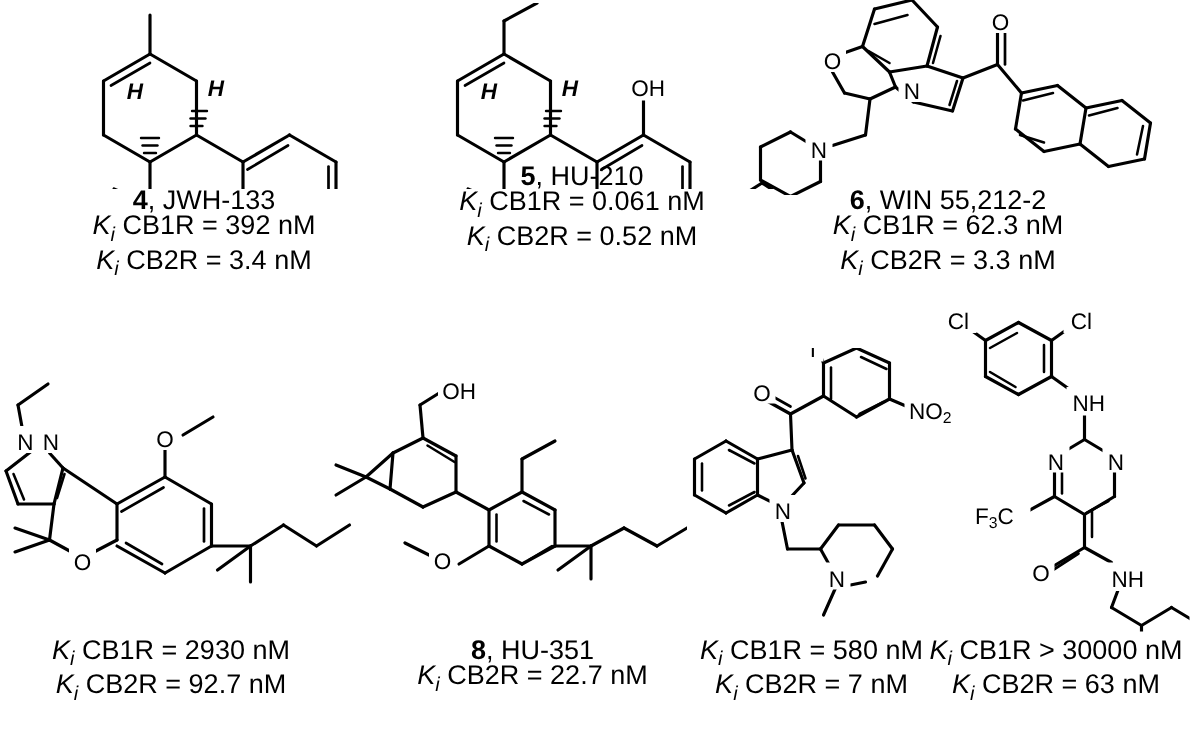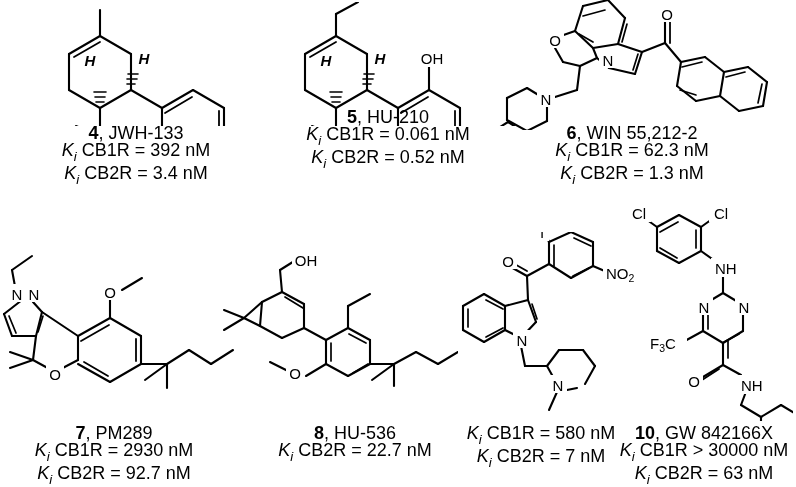--- a/index.html
+++ b/index.html
@@ -255,21 +255,21 @@
       <text class="atom" x="103" y="66" text-anchor="middle">N</text>
       <rect x="32" y="89" width="18" height="18" fill="#ffffff"></rect>
       <text class="atom" x="41" y="105" text-anchor="middle">N</text>
       <rect x="153" y="4" width="18" height="18" fill="#ffffff"></rect>
       <text class="atom" x="162" y="20" text-anchor="middle">O</text>
     </svg>
   </div>
   <div class="caption" style="left:532px; top:125px; width:200px;">
     <span class="cap-name"><span class="idx">6</span><span>, </span><span>WIN 55,212-2</span></span>
     <span class="cap-ki"><span class="ki"><span>K</span><sub>i</sub></span><span> CB1R = 62.3 nM</span></span>
-    <span class="cap-ki"><span class="ki"><span>K</span><sub>i</sub></span><span> CB2R = 1.3 nM</span></span>
+    <span class="cap-ki"><span class="ki"><span>K</span><sub>i</sub></span><span> CB2R = 3.3 nM</span></span>
   </div>
 
   <div class="panel" style="left:0px; top:240px;">
     <svg class="struct-svg" width="252" height="180" viewBox="0 0 252 180">
       <g fill="none" stroke="#000000" stroke-width="2.1" stroke-linecap="round" stroke-linejoin="round">
 
         <path d="M22,60 L4,74"></path>
         <path d="M4,74 L12,96"></path>
         <path d="M9,76 L16,93" stroke-width="1.7"></path>
         <path d="M12,96 L36,96"></path>
@@ -311,21 +311,20 @@
       <text class="atom" x="17" y="60" text-anchor="middle">N</text>
       <rect x="25" y="44" width="18" height="18" fill="#ffffff"></rect>
       <text class="atom" x="34" y="60" text-anchor="middle">N</text>
       <rect x="46" y="124" width="18" height="18" fill="#ffffff"></rect>
       <text class="atom" x="55" y="140" text-anchor="middle">O</text>
       <rect x="101" y="42" width="18" height="18" fill="#ffffff"></rect>
       <text class="atom" x="110" y="58" text-anchor="middle">O</text>
     </svg>
   </div>
   <div class="caption" style="left:14px; top:425px; width:200px;">
-    <span class="cap-name"><span class="idx">7</span><span>, </span><span>PM289</span></span>
     <span class="cap-ki"><span class="ki"><span>K</span><sub>i</sub></span><span> CB1R = 2930 nM</span></span>
     <span class="cap-ki"><span class="ki"><span>K</span><sub>i</sub></span><span> CB2R = 92.7 nM</span></span>
   </div>
 
   <div class="panel" style="left:222px; top:250px;">
     <svg class="struct-svg" width="236" height="170" viewBox="0 0 236 170">
       <g fill="none" stroke="#000000" stroke-width="2.1" stroke-linecap="round" stroke-linejoin="round">
 
         <path d="M60,42 L40,52"></path>
         <path d="M60,42 L82,54"></path>
@@ -367,21 +366,21 @@
         <path d="M194,102 L216,114"></path>
         <path d="M216,114 L236,102"></path>
       </g>
       <rect x="70" y="0" width="28" height="19" fill="#ffffff"></rect>
       <text class="atom" x="84" y="16" text-anchor="middle">OH</text>
       <rect x="64" y="113" width="18" height="18" fill="#ffffff"></rect>
       <text class="atom" x="73" y="129" text-anchor="middle">O</text>
     </svg>
   </div>
   <div class="caption" style="left:255px; top:425px; width:200px;">
-    <span class="cap-name"><span class="idx">8</span><span>, </span><span>HU-536</span></span>
+    <span class="cap-name"><span class="idx">8</span><span>, </span><span>HU-351</span></span>
     <span class="cap-ki"><span class="ki"><span>K</span><sub>i</sub></span><span> CB2R = 22.7 nM</span></span>
   </div>
 
   <div class="panel" style="left:443px; top:232px;">
     <svg class="struct-svg" width="196" height="188" viewBox="0 0 196 188">
       <g fill="none" stroke="#000000" stroke-width="2.1" stroke-linecap="round" stroke-linejoin="round">
 
         <path d="M20,74 L20,98"></path>
         <path d="M25,77 L25,95" stroke-width="1.7"></path>
         <path d="M20,74 L41,62"></path>
@@ -506,18 +505,17 @@
       <text class="atom" x="47" y="146" text-anchor="start">F<tspan class="atom-sub" dy="3">3</tspan><tspan dy="-3">C</tspan></text>
       <rect x="82" y="168" width="18" height="18" fill="#ffffff"></rect>
       <text class="atom" x="91" y="184" text-anchor="middle">O</text>
       <rect x="134" y="172" width="30" height="19" fill="#ffffff"></rect>
       <text class="atom" x="138" y="188" text-anchor="start">NH</text>
       <rect x="190" y="206" width="18" height="18" fill="#ffffff"></rect>
       <text class="atom" x="199" y="222" text-anchor="middle">O</text>
     </svg>
   </div>
   <div class="caption" style="left:614px; top:425px; width:180px;">
-    <span class="cap-name"><span class="idx">10</span><span>, </span><span>GW 842166X</span></span>
     <span class="cap-ki"><span class="ki"><span>K</span><sub>i</sub></span><span> CB1R &gt; 30000 nM</span></span>
     <span class="cap-ki"><span class="ki"><span>K</span><sub>i</sub></span><span> CB2R = 63 nM</span></span>
   </div>
 
 </div>
 
 </body></html>

